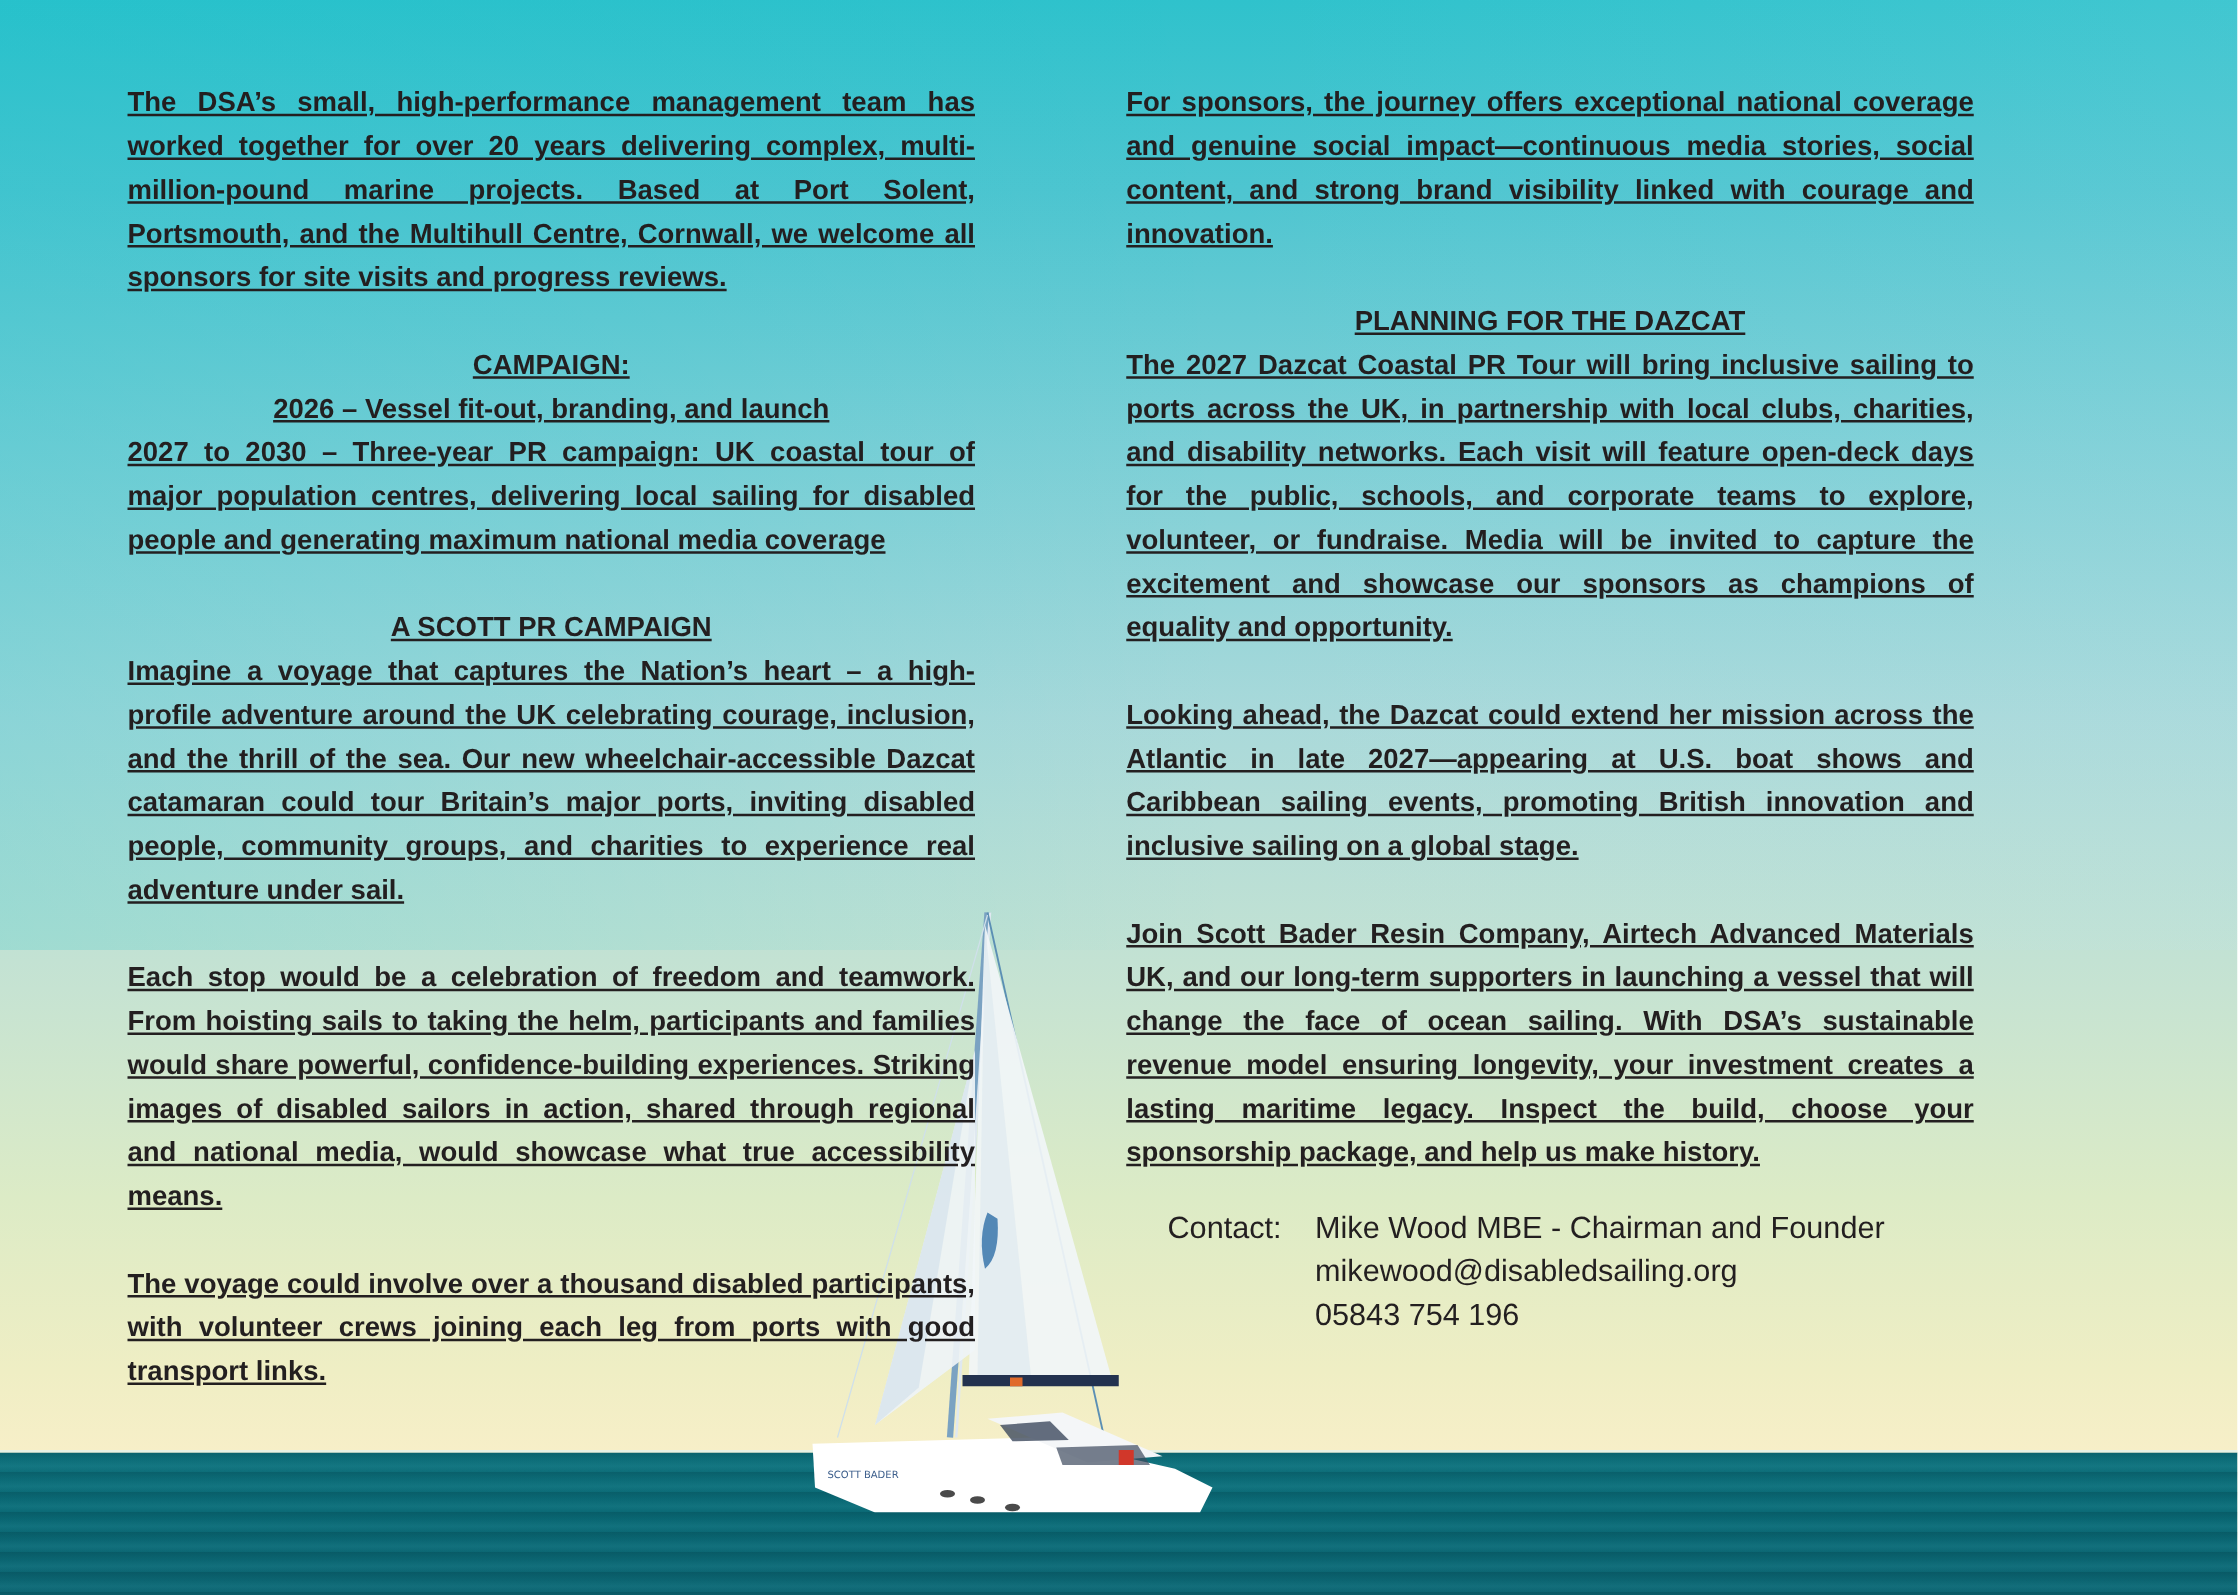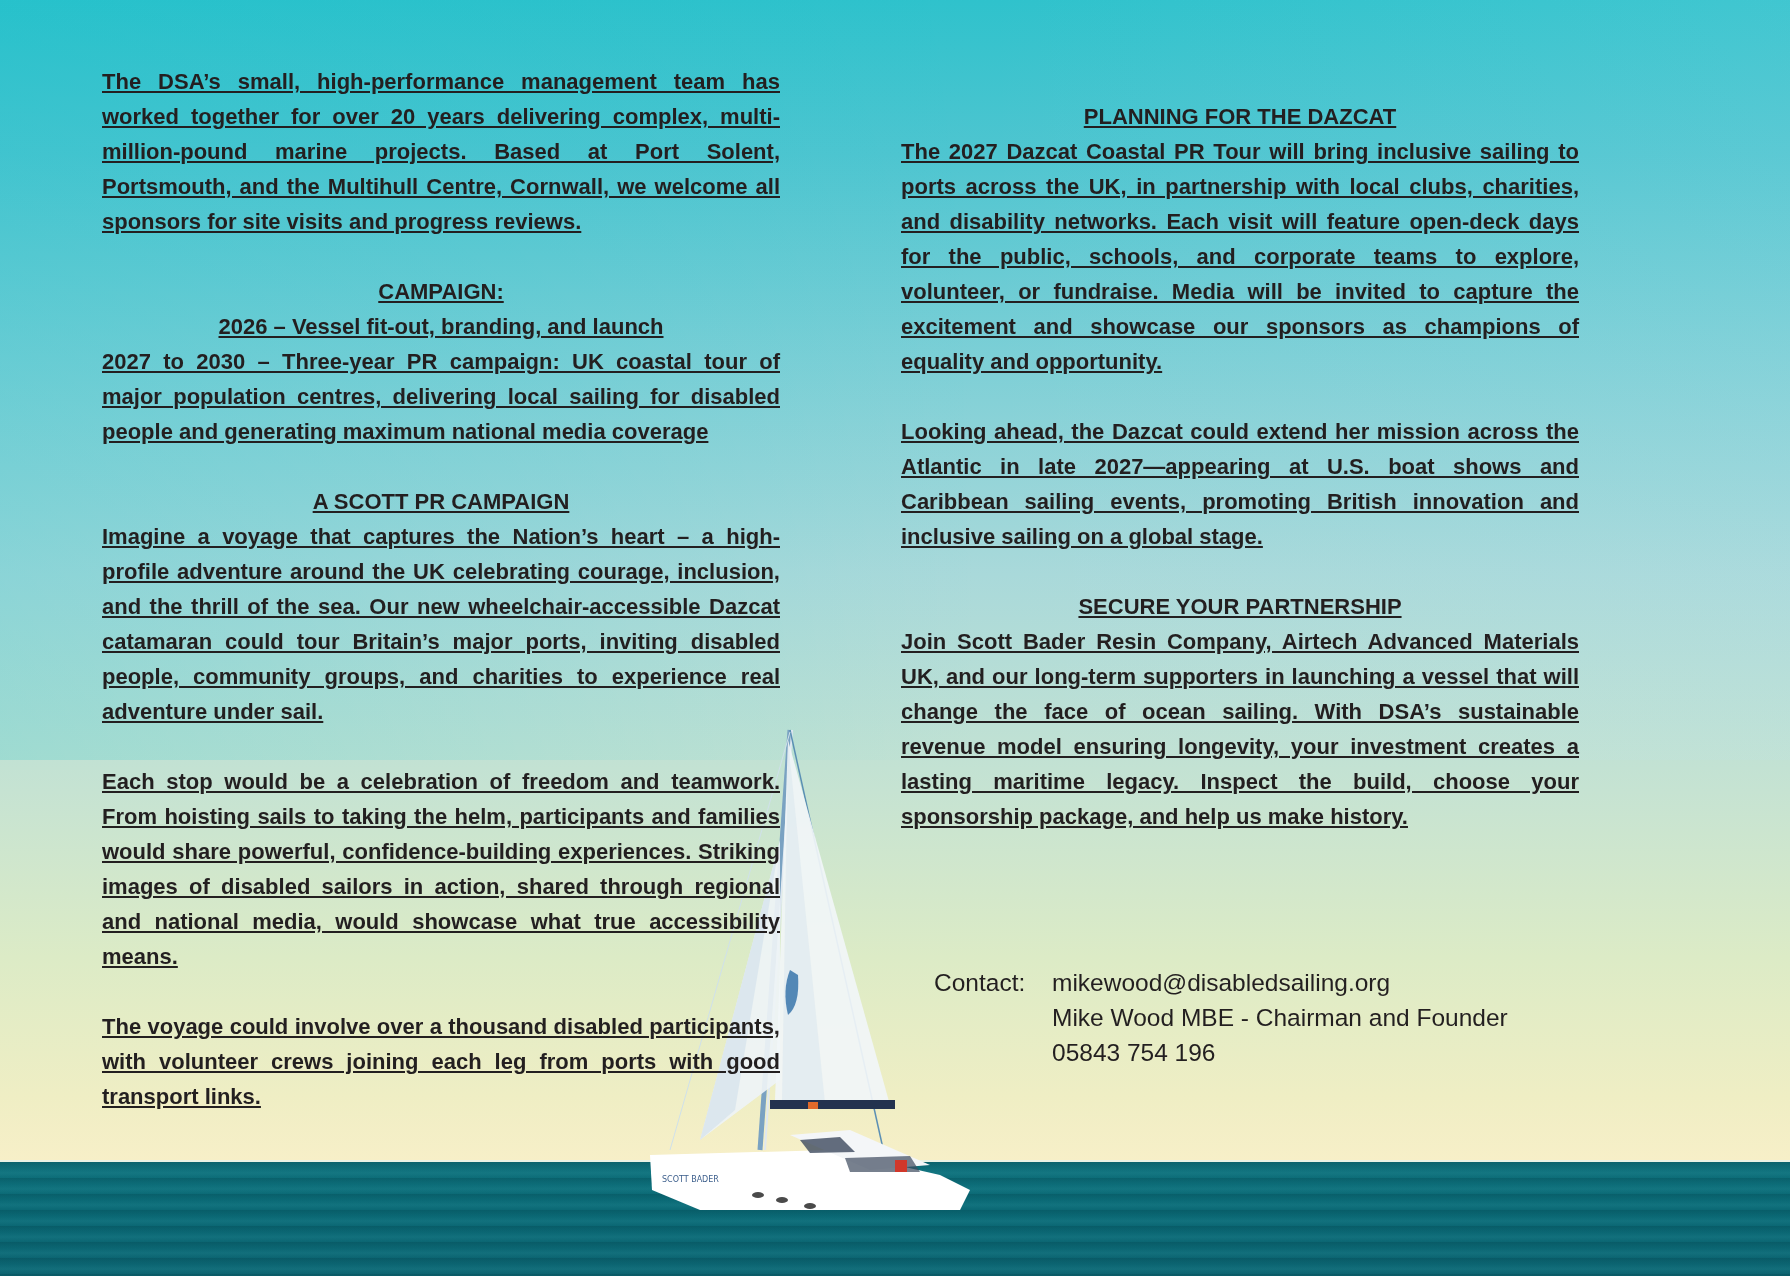--- a/index.html
+++ b/index.html
@@ -137,32 +137,32 @@
     <div class="gap"></div>
     <p class="heading">A SCOTT PR CAMPAIGN</p>
     <p>Imagine a voyage that captures the Nation’s heart – a high-profile adventure around the UK celebrating courage, inclusion, and the thrill of the sea. Our new wheelchair-accessible Dazcat catamaran could tour Britain’s major ports, inviting disabled people, community groups, and charities to experience real adventure under sail.</p>
     <div class="gap"></div>
     <p>Each stop would be a celebration of freedom and teamwork. From hoisting sails to taking the helm, participants and families would share powerful, confidence-building experiences. Striking images of disabled sailors in action, shared through regional and national media, would showcase what true accessibility means.</p>
     <div class="gap"></div>
     <p>The voyage could involve over a thousand disabled participants, with volunteer crews joining each leg from ports with good transport links.</p>
   </div>
 
   <div class="col col-right">
+    <p>For sponsors, the journey offers exceptional national coverage and genuine social impact—continuous media stories, social content, and strong brand visibility linked with courage and innovation.</p>
     <div class="gap"></div>
     <p class="heading">PLANNING FOR THE DAZCAT</p>
     <p>The 2027 Dazcat Coastal PR Tour will bring inclusive sailing to ports across the UK, in partnership with local clubs, charities, and disability networks. Each visit will feature open-deck days for the public, schools, and corporate teams to explore, volunteer, or fundraise. Media will be invited to capture the excitement and showcase our sponsors as champions of equality and opportunity.</p>
     <div class="gap"></div>
     <p>Looking ahead, the Dazcat could extend her mission across the Atlantic in late 2027—appearing at U.S. boat shows and Caribbean sailing events, promoting British innovation and inclusive sailing on a global stage.</p>
     <div class="gap"></div>
-    <p class="heading">SECURE YOUR PARTNERSHIP</p>
     <p>Join Scott Bader Resin Company, Airtech Advanced Materials UK, and our long-term supporters in launching a vessel that will change the face of ocean sailing.  With DSA’s sustainable revenue model ensuring longevity, your investment creates a lasting maritime legacy. Inspect the build, choose your sponsorship package, and help us make history.</p>
   </div>
 
   <div class="contact">
     <div class="contact-label">Contact:</div>
     <div class="contact-lines">
+      <div>Mike Wood MBE - Chairman and Founder</div>
       <div>mikewood@disabledsailing.org</div>
-      <div>Mike Wood MBE - Chairman and Founder</div>
       <div>05843 754 196</div>
     </div>
   </div>
 
 </div>
 
 </body></html>

